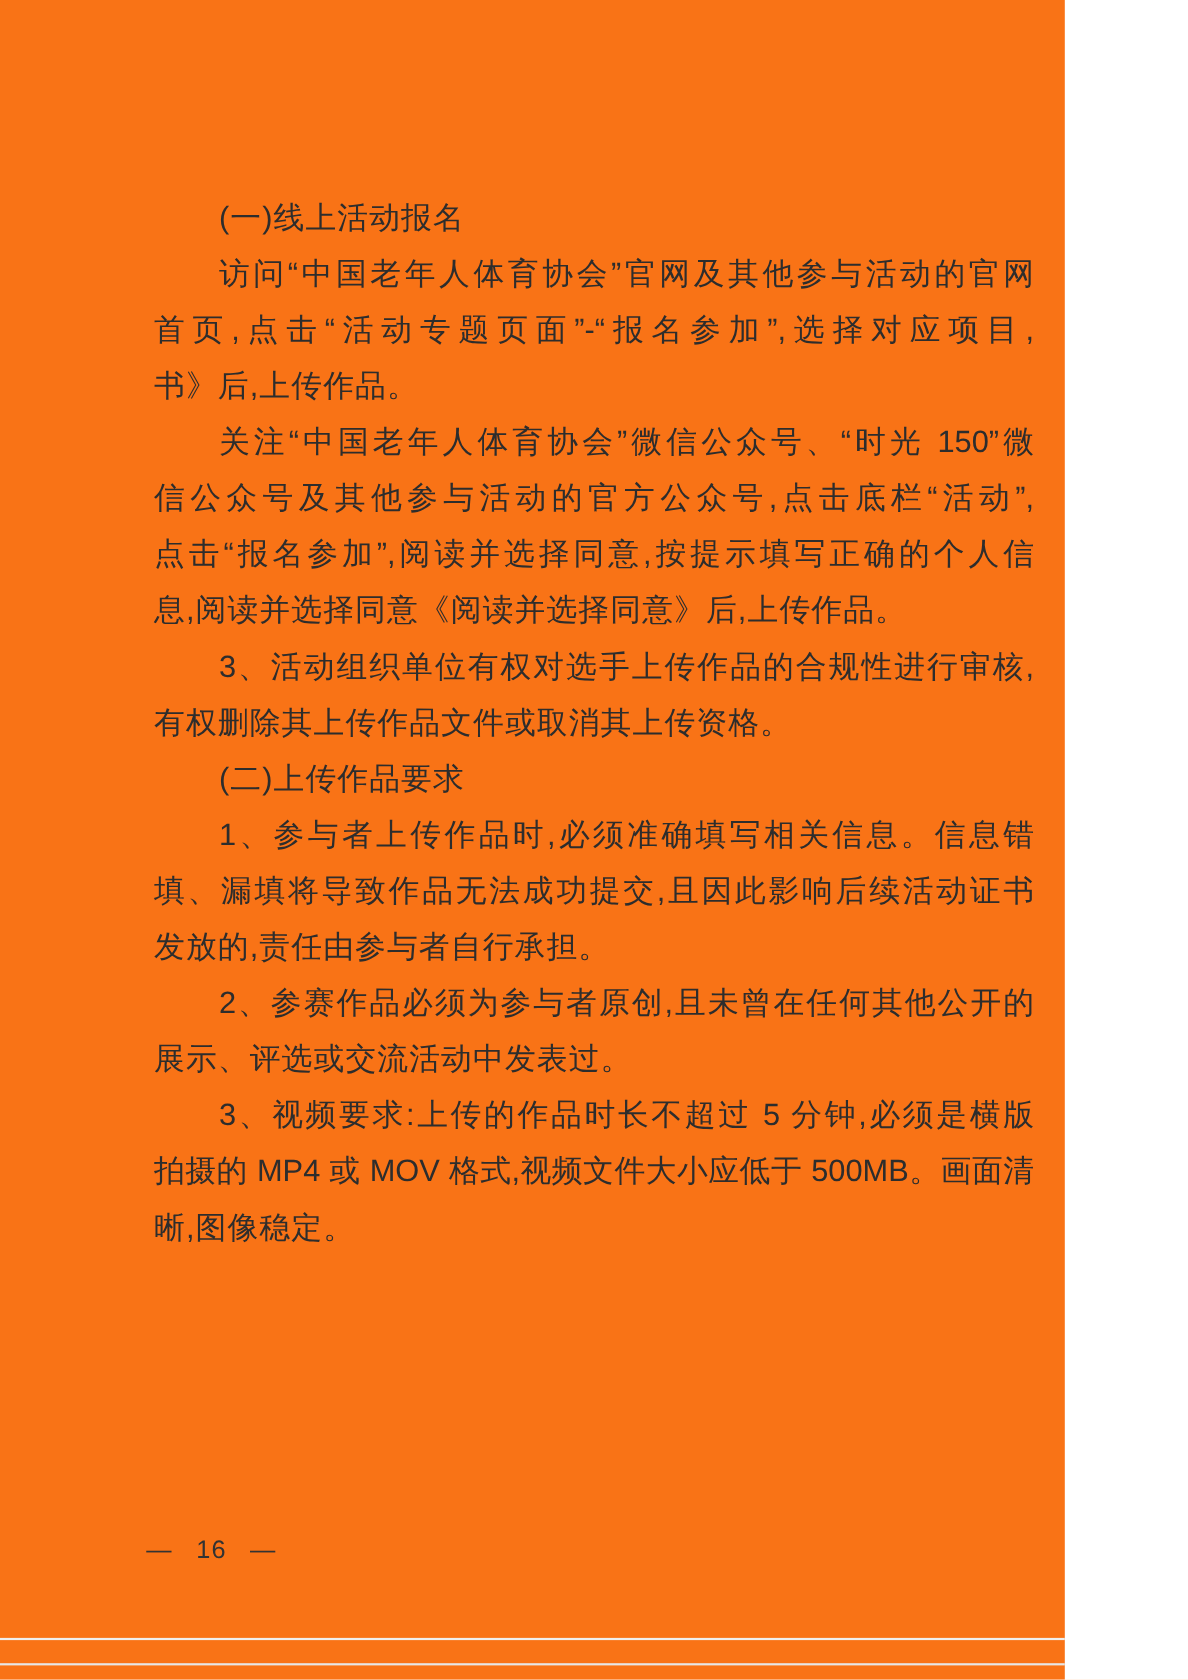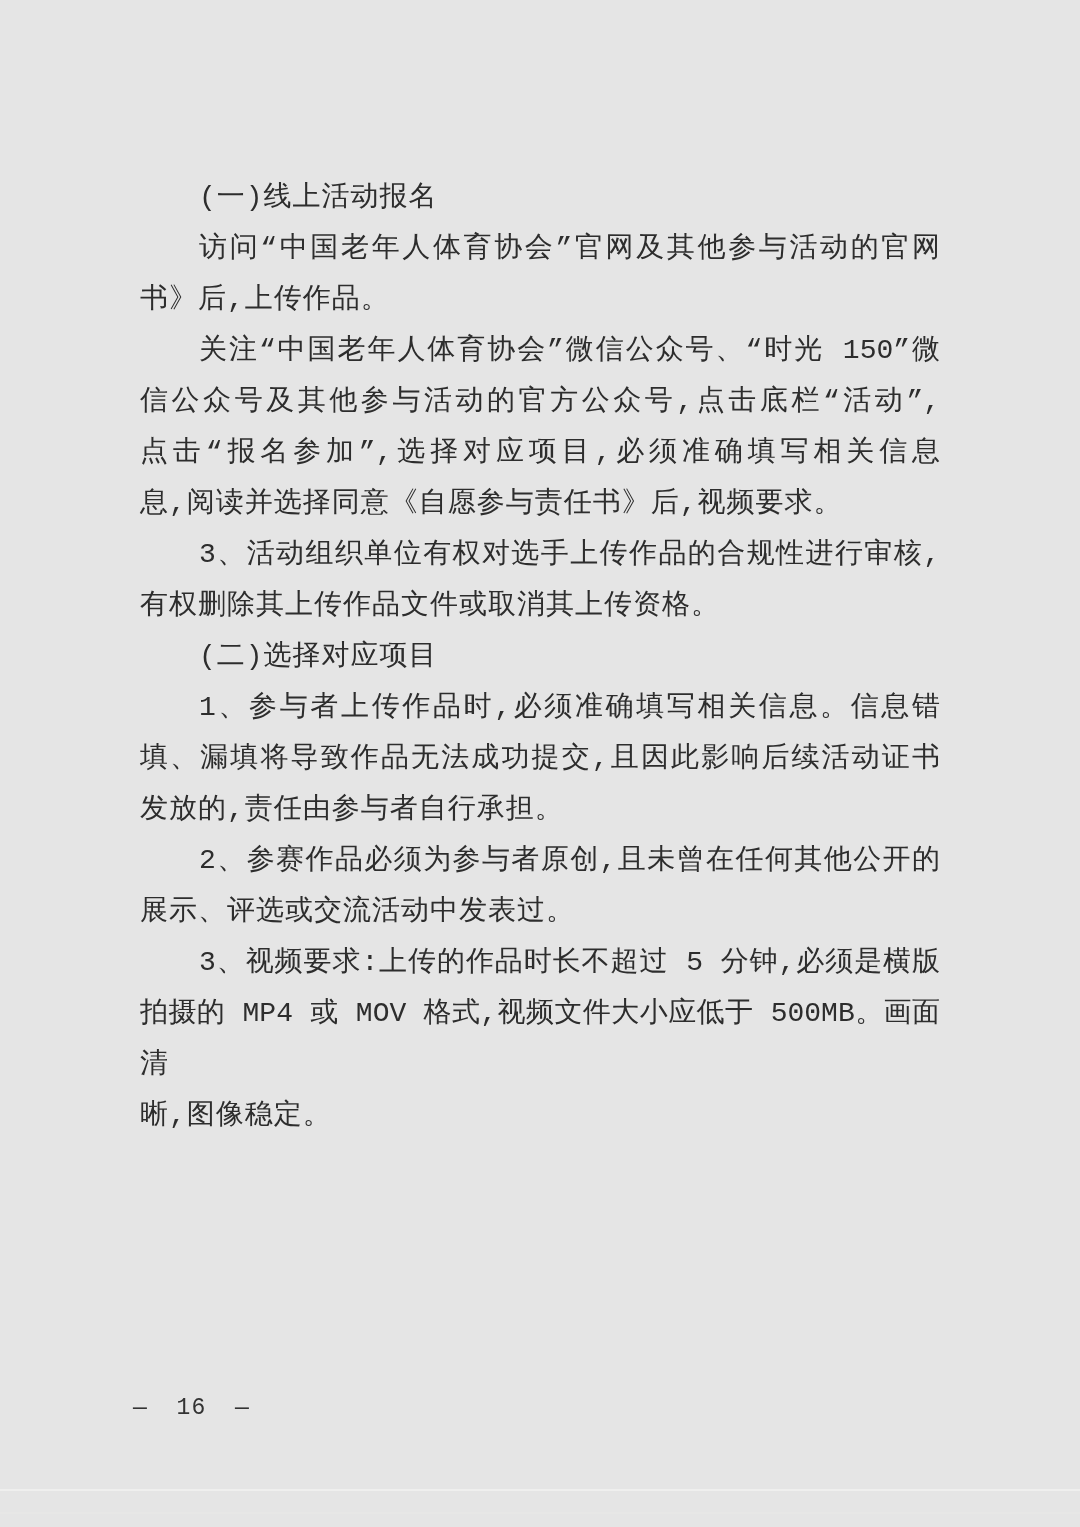--- a/index.html
+++ b/index.html
@@ -1,22 +1,22 @@
 <!DOCTYPE html>
 <html><head>
 <meta charset="utf-8">
 <style>
   html, body { margin: 0; padding: 0; background: #ffffff; }
   .page {
     position: relative;
-    width: 1080px;
+    width: 968px;
     height: 1527px;
-    background: #e5e5e5;
+    background: #f97316;
     overflow: hidden;
-    font-family: Liberation Mono, monospace;
+    font-family: Liberation Sans, sans-serif;
     color: #2d2d2d;
   }
   .doc-text {
     position: absolute;
     left: 140px;
     top: 172px;
     width: 800px;
     font-size: 28px;
     line-height: 51px;
   }
@@ -52,28 +52,29 @@
   .scan-line.b { top: 1512px; background: #e7e7e6; }
 </style>
 </head>
 <body>
 
 <div class="page">
 
   <div class="doc-text">
       <div class="line indent">(一)线上活动报名</div>
       <div class="line indent justify">访问“中国老年人体育协会”官网及其他参与活动的官网</div>
+      <div class="line justify">首页,点击“活动专题页面”-“报名参加”,选择对应项目,</div>
       <div class="line">书》后,上传作品。</div>
       <div class="line indent justify">关注“中国老年人体育协会”微信公众号、“时光 150”微</div>
       <div class="line justify">信公众号及其他参与活动的官方公众号,点击底栏“活动”,</div>
-      <div class="line justify">点击“报名参加”,选择对应项目,必须准确填写相关信息</div>
-      <div class="line">息,阅读并选择同意《自愿参与责任书》后,视频要求。</div>
+      <div class="line justify">点击“报名参加”,阅读并选择同意,按提示填写正确的个人信</div>
+      <div class="line">息,阅读并选择同意《阅读并选择同意》后,上传作品。</div>
       <div class="line indent justify">3、活动组织单位有权对选手上传作品的合规性进行审核,</div>
       <div class="line">有权删除其上传作品文件或取消其上传资格。</div>
-      <div class="line indent">(二)选择对应项目</div>
+      <div class="line indent">(二)上传作品要求</div>
       <div class="line indent justify">1、参与者上传作品时,必须准确填写相关信息。信息错</div>
       <div class="line justify">填、漏填将导致作品无法成功提交,且因此影响后续活动证书</div>
       <div class="line">发放的,责任由参与者自行承担。</div>
       <div class="line indent justify">2、参赛作品必须为参与者原创,且未曾在任何其他公开的</div>
       <div class="line">展示、评选或交流活动中发表过。</div>
       <div class="line indent justify">3、视频要求:上传的作品时长不超过 5 分钟,必须是横版</div>
       <div class="line justify">拍摄的 MP4 或 MOV 格式,视频文件大小应低于 500MB。画面清</div>
       <div class="line">晰,图像稳定。</div>
     </div>
 

